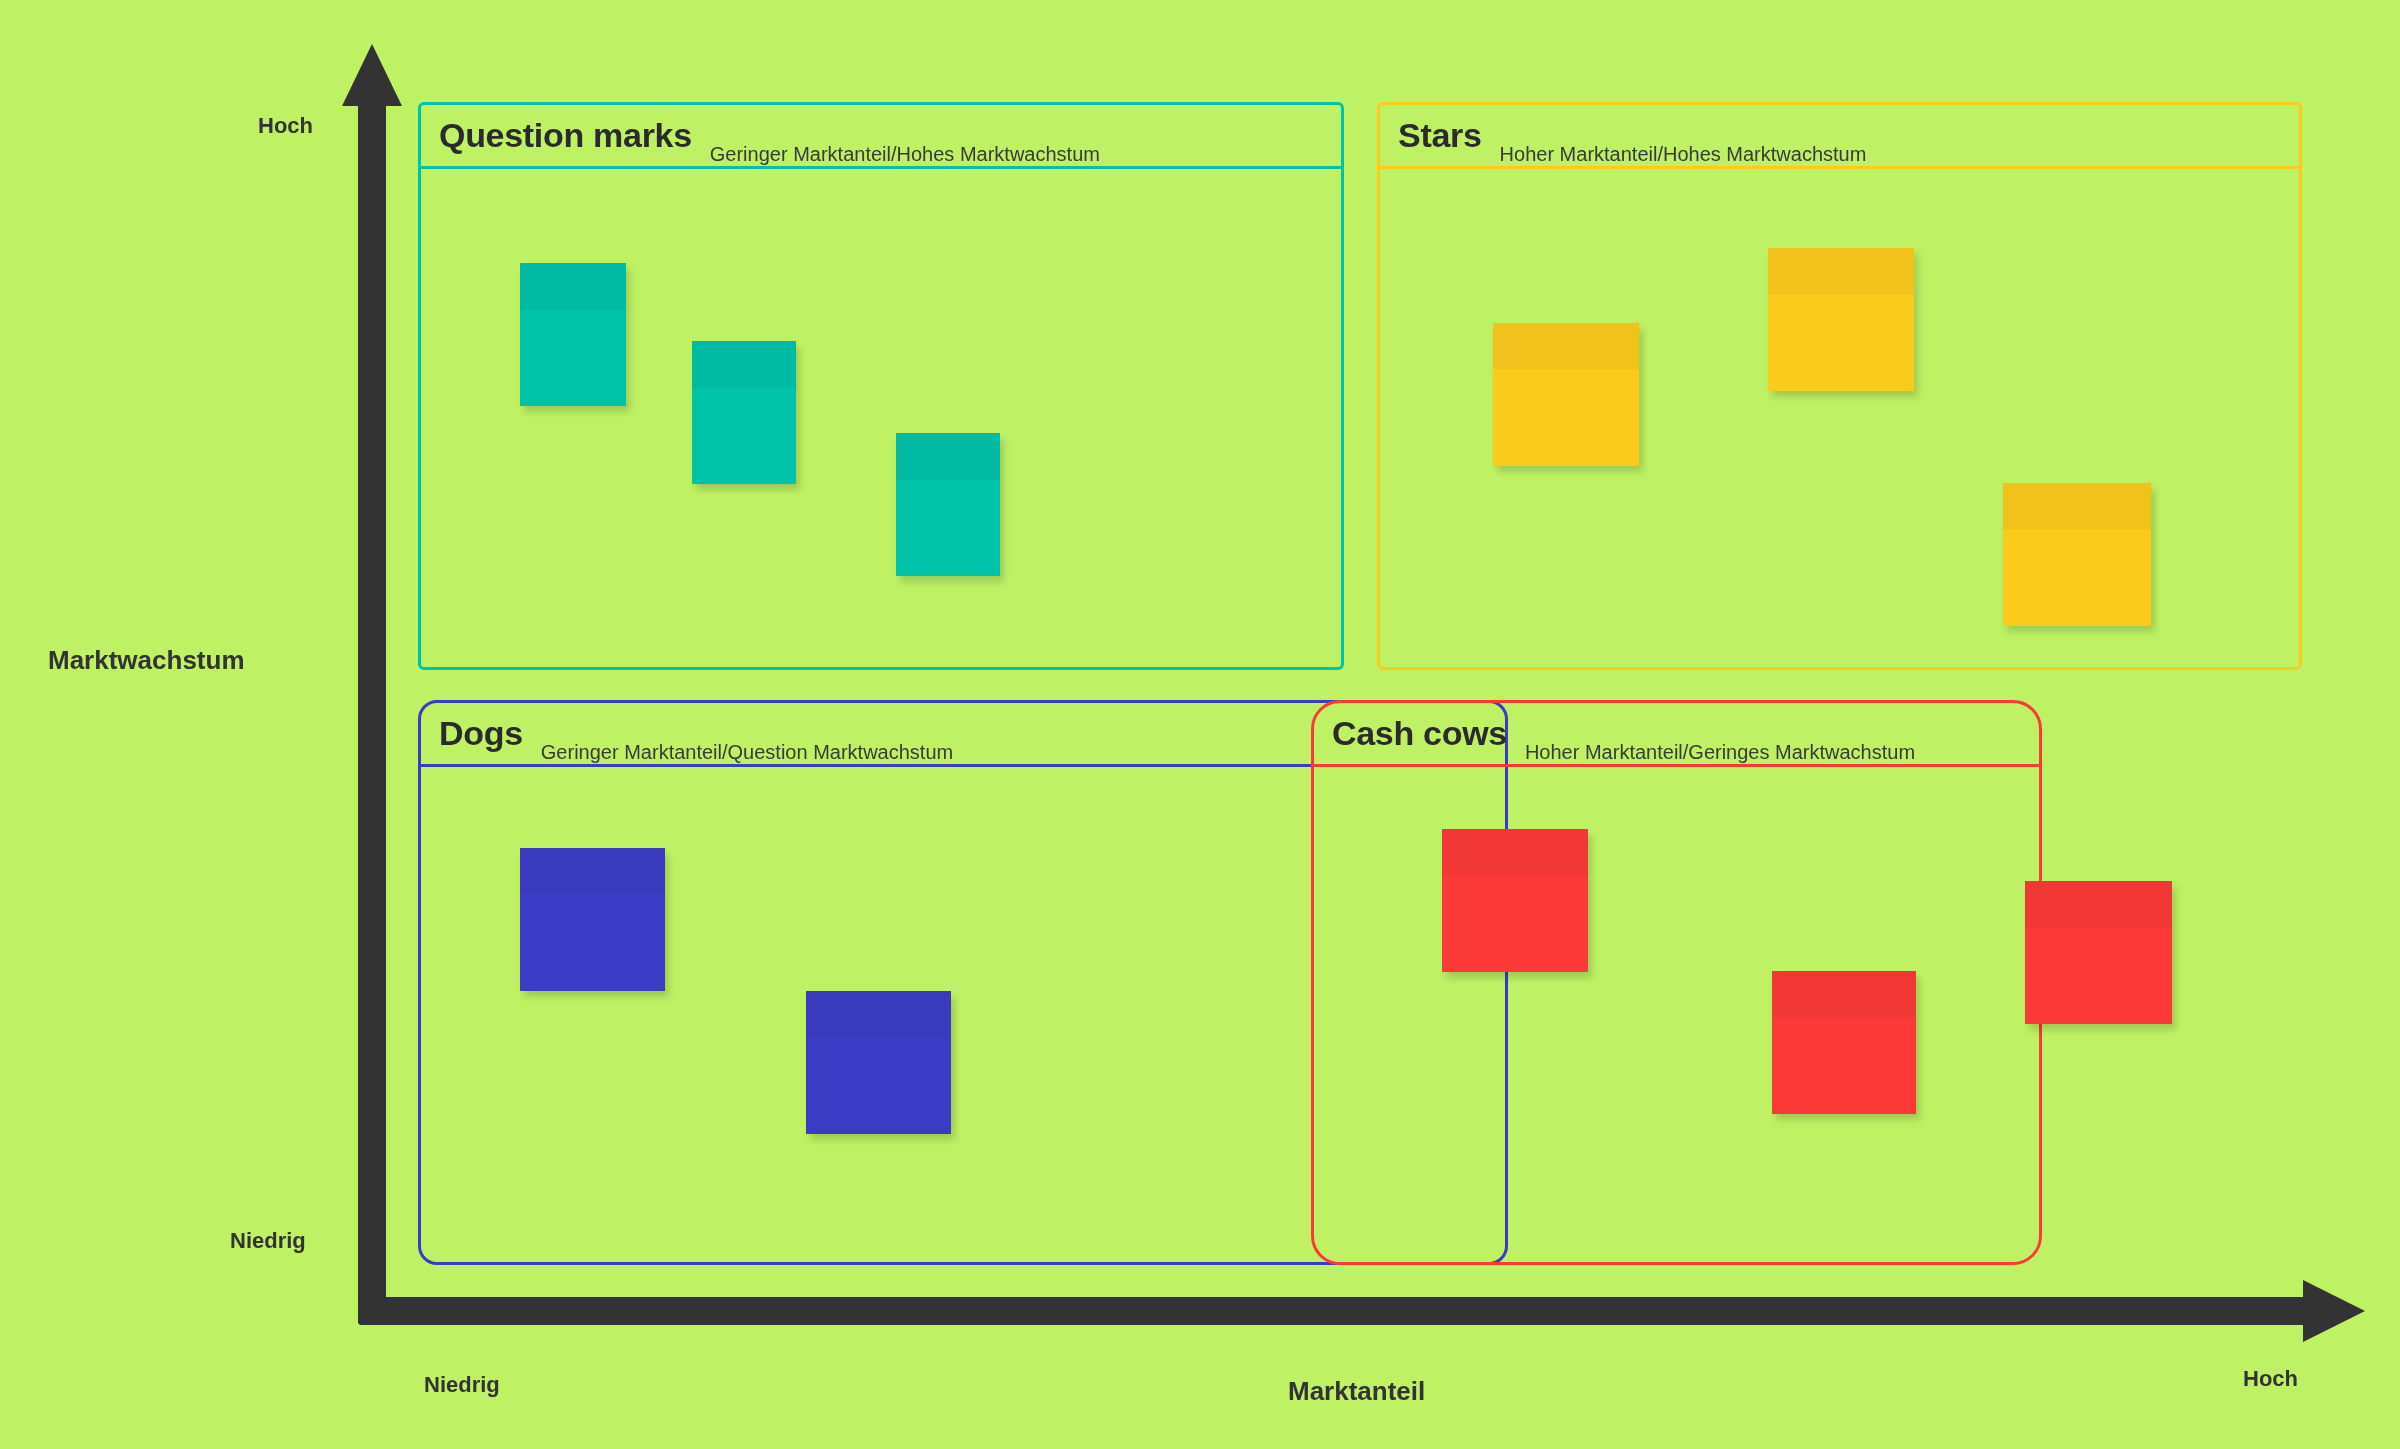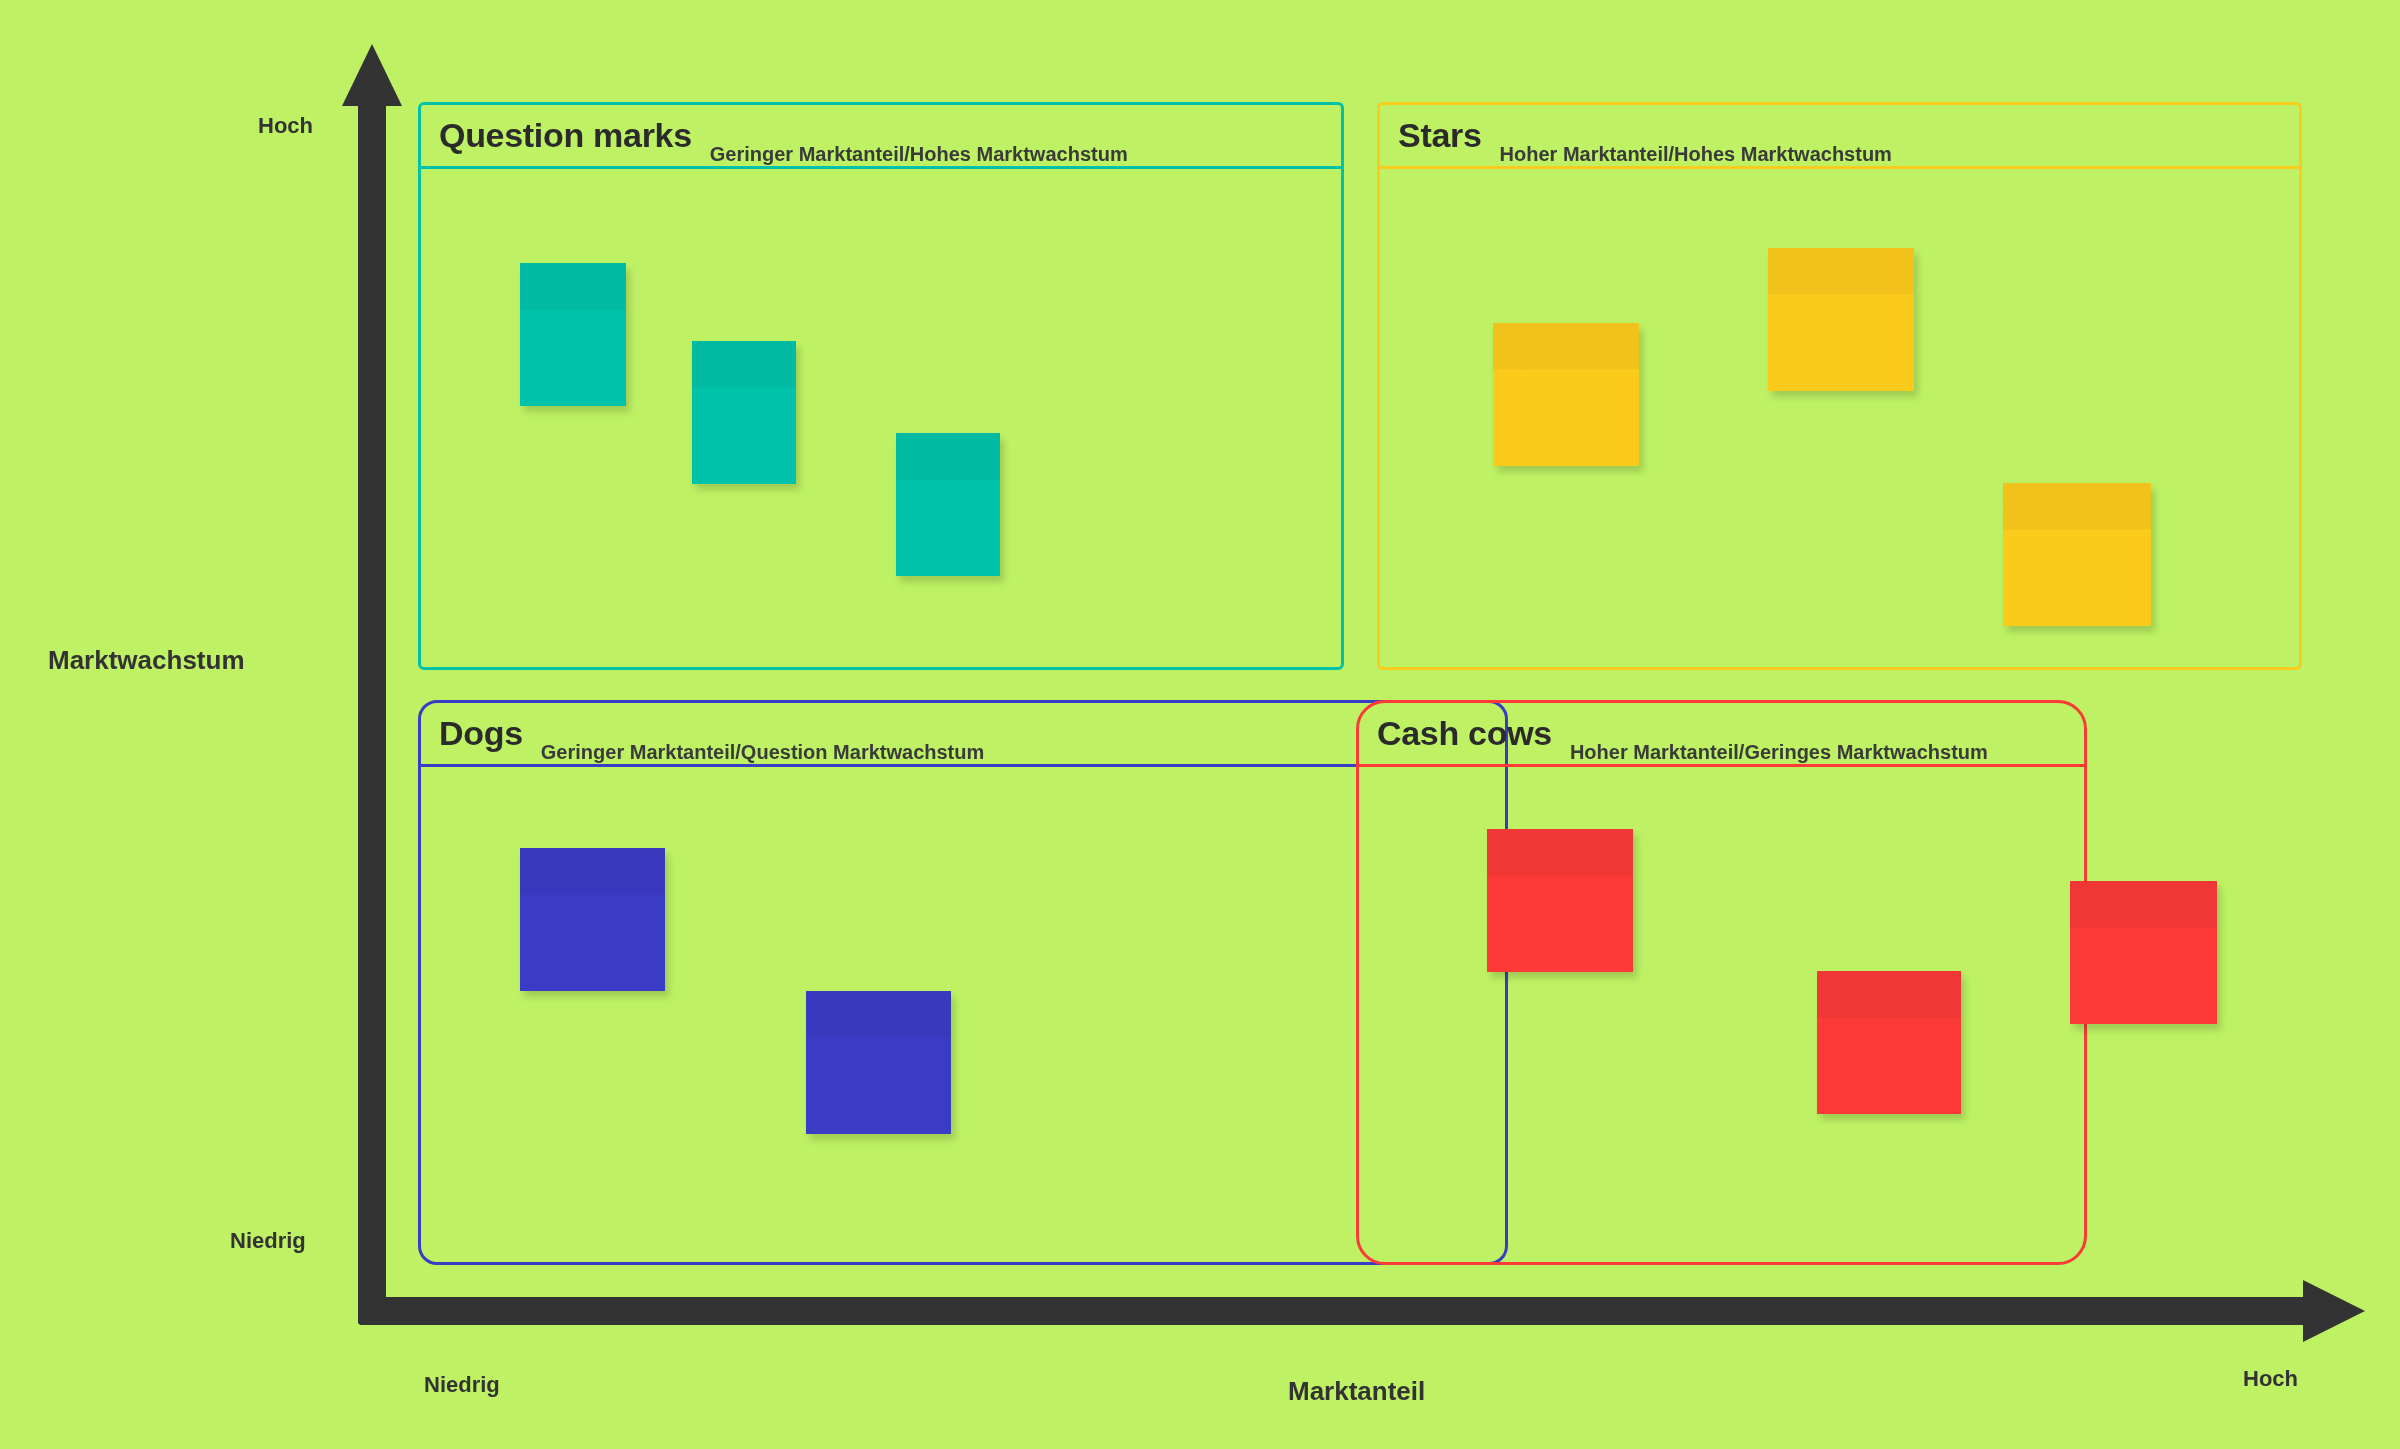--- a/index.html
+++ b/index.html
@@ -98,35 +98,35 @@
   }
   .quad-title {
     font-size: 34px;
     font-weight: bold;
     color: #2b2b2b;
     letter-spacing: -0.3px;
     white-space: nowrap;
   }
   .quad-subtitle {
     font-size: 20px;
-    font-weight: bold;
+    font-weight: normal;
     color: #3a3a3a;
     margin-left: 18px;
     white-space: nowrap;
     margin-top: 37px;
   }
   .quad-body {
     position: relative;
     height: calc(100% - 64px);
   }
 
   #quad-question-marks { left: 418px;  top: 102px;  width: 926px;  height: 568px; border-color: #00c2a8; color: #00c2a8; }
   #quad-stars          { left: 1377px; top: 102px;  width: 925px;  height: 568px; border-color: #fbcb1c; color: #fbcb1c; }
   #quad-dogs           { left: 418px;  top: 700px;  width: 1090px;  height: 565px; border-color: #3b3cc6; color: #3b3cc6; border-radius: 19px; }
-  #quad-cash-cows      { left: 1356px; top: 700px;  width: 731px;  height: 565px; border-color: #fb3a38; color: #fb3a38; border-radius: 29px; }
+  #quad-cash-cows      { left: 1311px; top: 700px;  width: 731px;  height: 565px; border-color: #fb3a38; color: #fb3a38; border-radius: 29px; }
 
   
   .note {
     position: absolute;
     box-shadow: 4px 6px 7px rgba(0,0,0,0.16);
   }
   .note::after {
     content: "";
     position: absolute;
     inset: 0;

